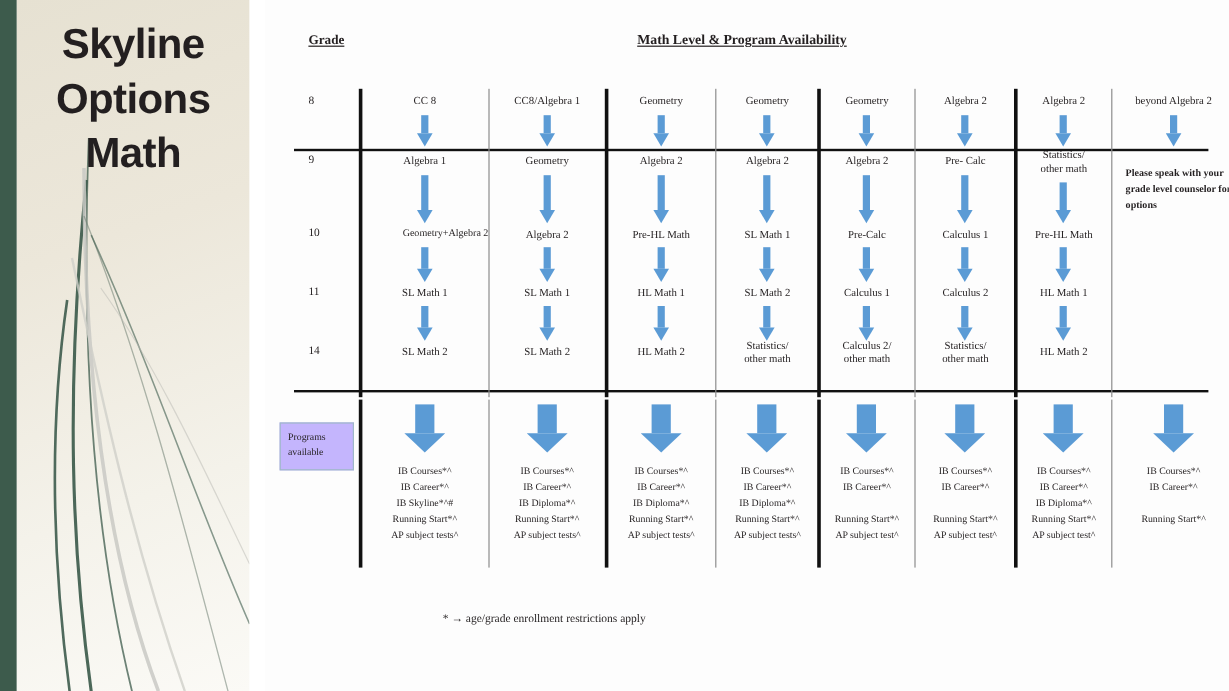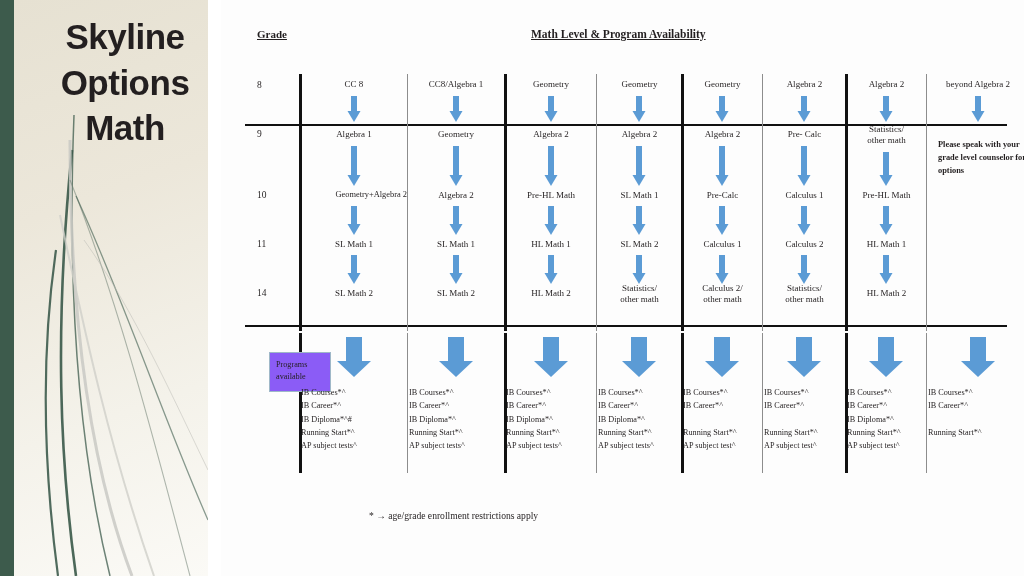--- a/index.html
+++ b/index.html
@@ -27,21 +27,20 @@
   #grass-svg{position:absolute;left:14px;top:0;width:194px;height:576px;}
 
   #title-block{
     position:absolute;left:14px;top:14px;width:194px;
     text-align:center;
     font-weight:bold;
     font-size:35px;
     line-height:1.30;
     color:#231f20;
     letter-spacing:-0.5px;
-    padding-left:14px;
   }
 
   
   #content{
     position:absolute;left:221px;top:0;width:936px;height:576px;
     background:#fdfdfd;
     font-family:Liberation Serif, serif;
   }
 
   .lbl{position:absolute;color:#231f20;}
@@ -70,38 +69,39 @@
   .cell{
     position:absolute;width:100%;text-align:center;
     font-size:9px;color:#231f20;line-height:1.25;
   }
   .cell.wide{font-size:8.4px;text-align:right;}
 
   
   .prog{
     position:absolute;width:100%;
     font-size:8.2px;color:#231f20;line-height:1.62;
+    text-align:center;
   }
   .prog div{white-space:nowrap;}
   .prog .gap{visibility:hidden;}
 
   
   .note{
     position:absolute;width:100%;
     font-size:8.4px;color:#231f20;line-height:1.55;
     text-align:left;padding-left:10px;box-sizing:border-box;
     font-weight:bold;
   }
 
   
   #prog-avail{
     position:absolute;left:12px;top:352px;width:62px;height:40px;
-    border:1px solid #9fb8c8;background:#8b5cf6;
+    border:1px solid #9fb8c8;background:#c4b5fd;
     font-size:8.2px;line-height:1.45;color:#231f20;
-    padding:6px 0 0 6px;box-sizing:border-box;margin-left:36px;
+    padding:6px 0 0 6px;box-sizing:border-box;
   }
 
   
   #footnotes{
     position:absolute;left:148px;top:508px;width:660px;
     font-size:9.6px;line-height:1.72;color:#231f20;
   }
   #footnotes div{white-space:nowrap;}
 </style>
 </head>
@@ -174,21 +174,21 @@
 
   <div class="col" style="left:80px;width:106px;">
     <div class="cell" style="top:79px">CC 8</div>
     <div class="cell" style="top:129px">Algebra 1</div>
     <div class="cell wide" style="top:190px">Geometry+Algebra 2</div>
     <div class="cell" style="top:239px">SL Math 1</div>
     <div class="cell" style="top:288px">SL Math 2</div>
     <div class="prog" style="top:386px">
       <div>IB Courses*^</div>
       <div>IB Career*^</div>
-      <div>IB Diploma*^#</div>
+      <div>IB Skyline*^#</div>
       <div>Running Start*^</div>
       <div>AP subject tests^</div>
     </div>
   </div>
 
   <div class="col" style="left:188px;width:94px;">
     <div class="cell" style="top:79px">CC8/Algebra 1</div>
     <div class="cell" style="top:129px">Geometry</div>
     <div class="cell" style="top:190px">Algebra 2</div>
     <div class="cell" style="top:239px">SL Math 1</div>

